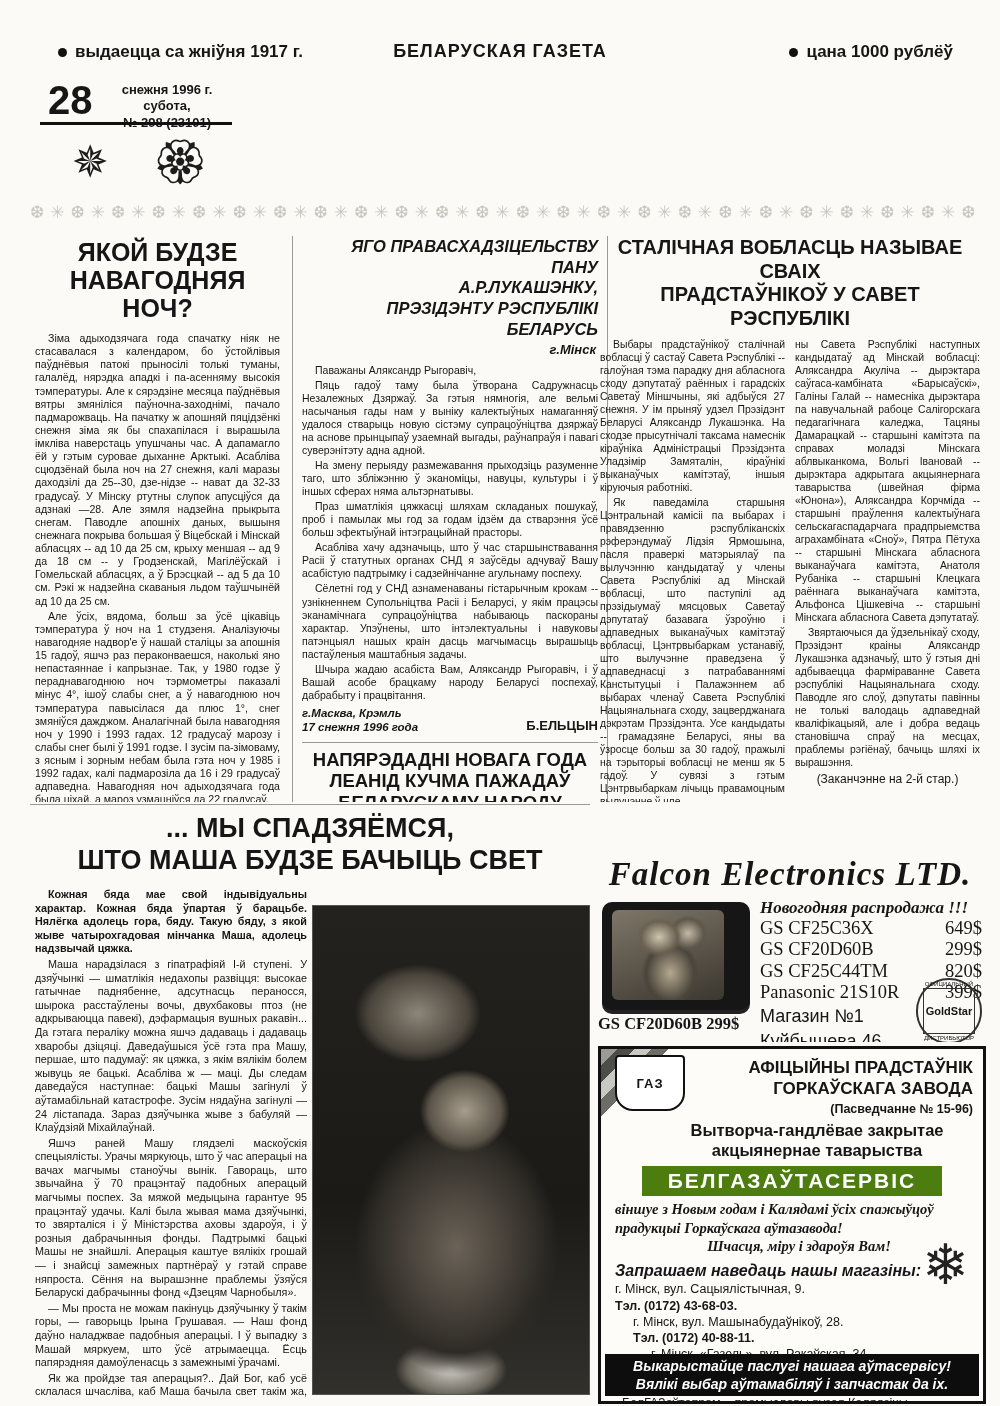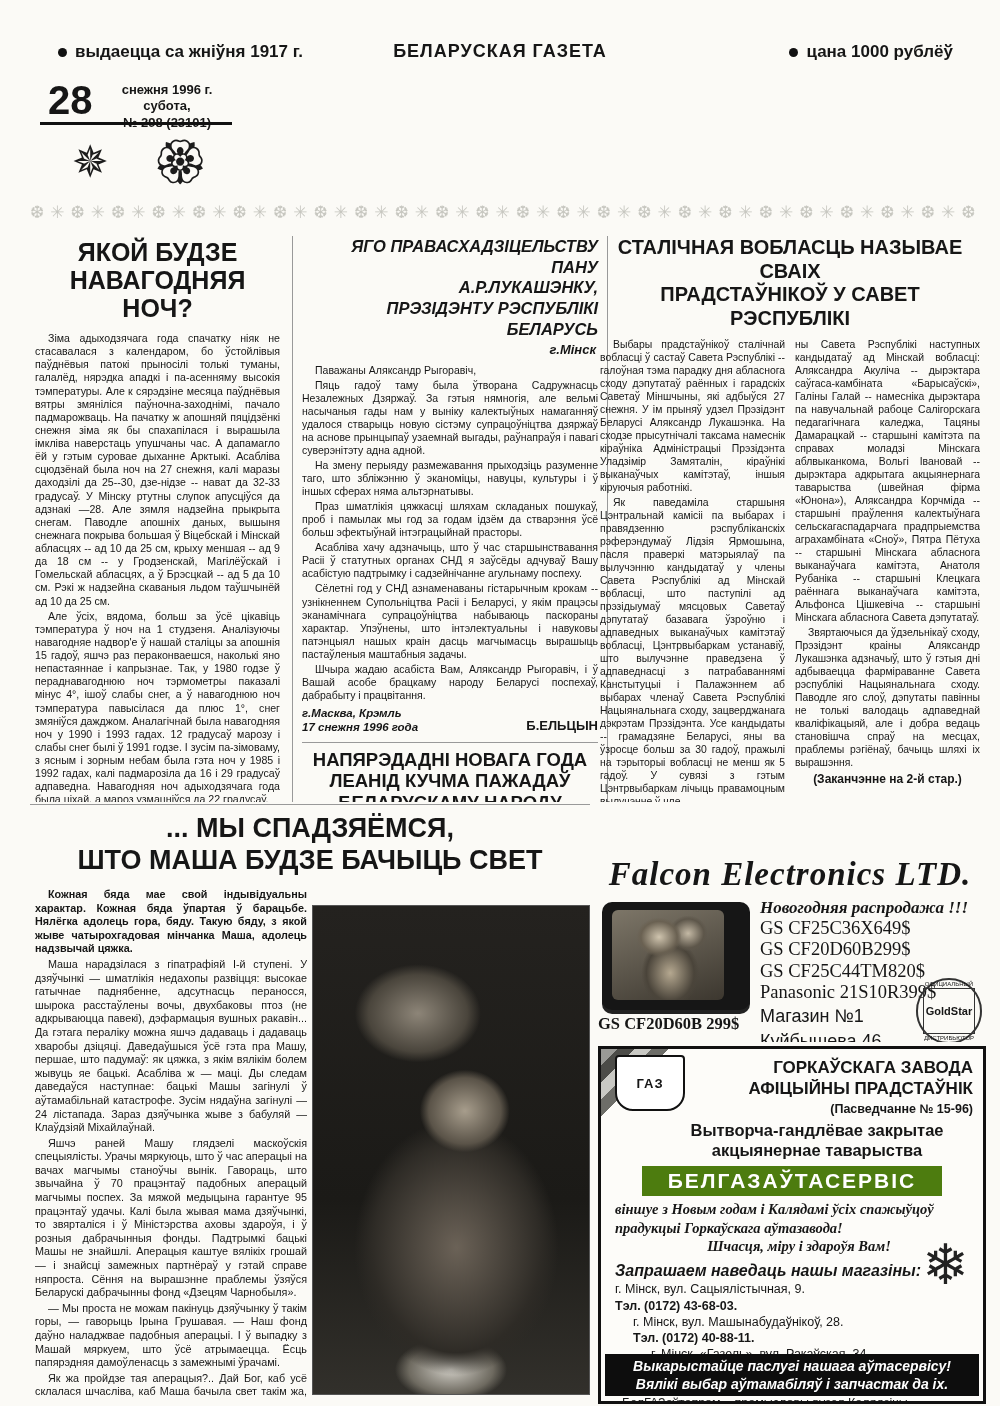--- a/index.html
+++ b/index.html
@@ -69,21 +69,21 @@
       box-shadow:0 4px 0 #222;}
   .tv .screen{position:absolute;left:10px;top:8px;right:26px;bottom:10px;background:
       radial-gradient(30px 26px at 42% 30%,#cfc4ae,#6a6152 60%,transparent 75%),
       radial-gradient(26px 24px at 68% 26%,#c4b9a5,#5d564a 60%,transparent 75%),
       radial-gradient(34px 40px at 52% 70%,#b5a890,#4a443a 70%,transparent 85%),
       linear-gradient(160deg,#7d7668,#3c372f);border-radius:6px;}
   .tvcap{position:absolute;left:0px;top:156px;width:160px;font-family:"Liberation Serif",serif;
       font-weight:bold;font-size:16.5px;}
   .fright{position:absolute;left:162px;top:40px;width:222px;}
   .promo{font-family:"Liberation Serif",serif;font-style:italic;font-weight:bold;font-size:17px;}
-  .fitem{display:flex;font-family:"Liberation Serif",serif;font-size:18.5px;line-height:1.15;}
+  .fitem{display:flex;justify-content:space-between;font-family:"Liberation Serif",serif;font-size:18.5px;line-height:1.15;}
   .store{font-weight:400;font-size:18px;line-height:1.2;margin-top:3px;}
   .seal{position:absolute;right:0px;top:120px;width:62px;height:62px;border:2px solid #333;border-radius:50%;
      display:flex;flex-direction:column;align-items:center;justify-content:center;font-size:6px;text-align:center;}
   .seal .gs{font-size:11px;font-weight:bold;border:1px solid #333;padding:16px 2px;margin:1px 0;}
 
   
   .belgaz{top:1046px;left:598px;width:382px;height:352px;border:3px solid #111;background:#fdfcf9;overflow:hidden;}
   .gazcorner{position:absolute;left:0;top:0;width:120px;height:120px;
      background:linear-gradient(135deg,#9a9a96 0 12px,#4c4c48 12px 24px,#c9c9c4 24px 36px,#6d6d68 36px 48px,transparent 48px);}
   .gazlogo{position:absolute;left:14px;top:6px;width:66px;height:52px;background:#fff;border:2px solid #111;
@@ -97,21 +97,21 @@
   .bg-script{font-family:"Liberation Serif",serif;font-style:italic;font-weight:bold;font-size:14.5px;
      margin-left:14px;line-height:1.3;}
   .bg-script .mid{margin-left:0;} .bg-script .last{text-align:center;}
   .bg-invite{margin:6px 0 1px 14px;font-weight:bold;font-style:italic;font-size:16px;}
   .bg-line{margin-left:14px;font-size:12.5px;line-height:1.3;}
   .bg-tel{font-weight:bold;}
   .ind1{margin-left:32px;} .ind2{margin-left:50px;}
   .snow{position:absolute;right:14px;top:188px;font-size:56px;line-height:1;color:#222;}
   .bg-bottom{position:absolute;left:4px;bottom:5px;right:4px;background:#0d0d0d;color:#fff;
      font-weight:bold;font-style:italic;font-size:14px;text-align:center;line-height:1.3;padding:3px 0;}
-  .contline{text-align:center;font-weight:bold;font-size:12px;margin-top:3px;}
+  .contline{text-align:center;font-weight:normal;font-size:12px;margin-top:3px;}
   .medal-ic{font-size:44px;line-height:60px;color:#1c1c1c;}
 </style>
 </head>
 <body>
 
 <div class="page">
 
   <div class="abs topbar">
     <div class="founded"><span class="dot"></span><span>выдаецца са жніўня 1917 г.</span></div>
     <div class="tagline">БЕЛАРУСКАЯ ГАЗЕТА</div>
@@ -238,22 +238,22 @@
       <span>ДИСТРИБЬЮТОР</span>
     </div>
   </div>
 
   <div class="abs belgaz">
     <div class="gazcorner"></div>
     <div class="gazlogo">
         <span>ГАЗ</span>
       </div>
     <div class="bg-h1">
+      <div>АФІЦЫЙНЫ ПРАДСТАЎНІК</div>
       <div>ГОРКАЎСКАГА ЗАВОДА</div>
-      <div>АФІЦЫЙНЫ ПРАДСТАЎНІК</div>
     </div>
     <div class="bg-cert">(Пасведчанне № 15-96)</div>
     <div class="bg-type">
       <div>Вытворча-гандлёвае закрытае</div>
       <div>акцыянернае таварыства</div>
     </div>
     <div class="bg-banner">БЕЛГАЗАЎТАСЕРВІС</div>
     <div class="bg-script">
       <div>віншуе з Новым годам і Калядамі ўсіх спажыўцоў</div>
       <div class="mid">прадукцыі Горкаўскага аўтазавода!</div>

